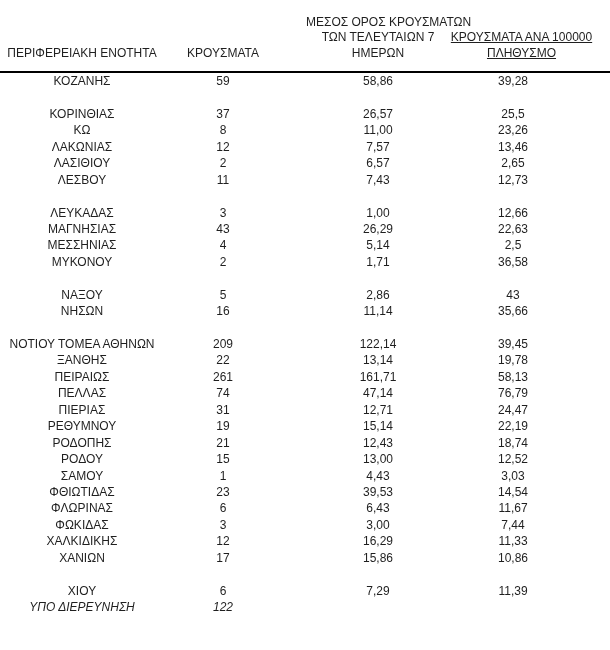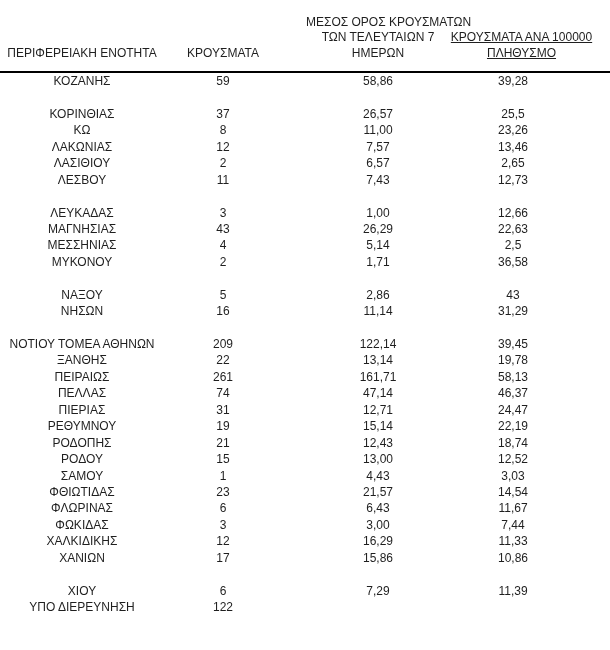--- a/index.html
+++ b/index.html
@@ -43,21 +43,21 @@
   table.stats thead th:nth-child(4) { padding-right: 17px; text-decoration: underline; }
   
   table.stats tbody td {
     height: 16.44px;
     line-height: 16.44px;
     white-space: nowrap;
     vertical-align: middle;
   }
   table.stats tbody td:nth-child(3) { padding-left: 24px; }
   table.stats tbody td:nth-child(4) { padding-right: 34px; }
-  tr.italic-row td { }
+  tr.italic-row td { font-style: italic; }
 </style>
 </head>
 <body>
 
 <div class="page">
   <table class="stats">
     <colgroup>
       <col style="width:164px">
       <col style="width:118px">
       <col style="width:168px">
@@ -156,21 +156,21 @@
         <tr>
           <td>ΝΑΞΟΥ</td>
           <td>5</td>
           <td>2,86</td>
           <td>43</td>
         </tr>
         <tr>
           <td>ΝΗΣΩΝ</td>
           <td>16</td>
           <td>11,14</td>
-          <td>31,29</td>
+          <td>35,66</td>
         </tr>
         <tr>
           <td></td>
           <td></td>
           <td></td>
           <td></td>
         </tr>
         <tr>
           <td>ΝΟΤΙΟΥ ΤΟΜΕΑ ΑΘΗΝΩΝ</td>
           <td>209</td>
@@ -186,21 +186,21 @@
         <tr>
           <td>ΠΕΙΡΑΙΩΣ</td>
           <td>261</td>
           <td>161,71</td>
           <td>58,13</td>
         </tr>
         <tr>
           <td>ΠΕΛΛΑΣ</td>
           <td>74</td>
           <td>47,14</td>
-          <td>46,37</td>
+          <td>76,79</td>
         </tr>
         <tr>
           <td>ΠΙΕΡΙΑΣ</td>
           <td>31</td>
           <td>12,71</td>
           <td>24,47</td>
         </tr>
         <tr>
           <td>ΡΕΘΥΜΝΟΥ</td>
           <td>19</td>
@@ -221,21 +221,21 @@
         </tr>
         <tr>
           <td>ΣΑΜΟΥ</td>
           <td>1</td>
           <td>4,43</td>
           <td>3,03</td>
         </tr>
         <tr>
           <td>ΦΘΙΩΤΙΔΑΣ</td>
           <td>23</td>
-          <td>21,57</td>
+          <td>39,53</td>
           <td>14,54</td>
         </tr>
         <tr>
           <td>ΦΛΩΡΙΝΑΣ</td>
           <td>6</td>
           <td>6,43</td>
           <td>11,67</td>
         </tr>
         <tr>
           <td>ΦΩΚΙΔΑΣ</td>

